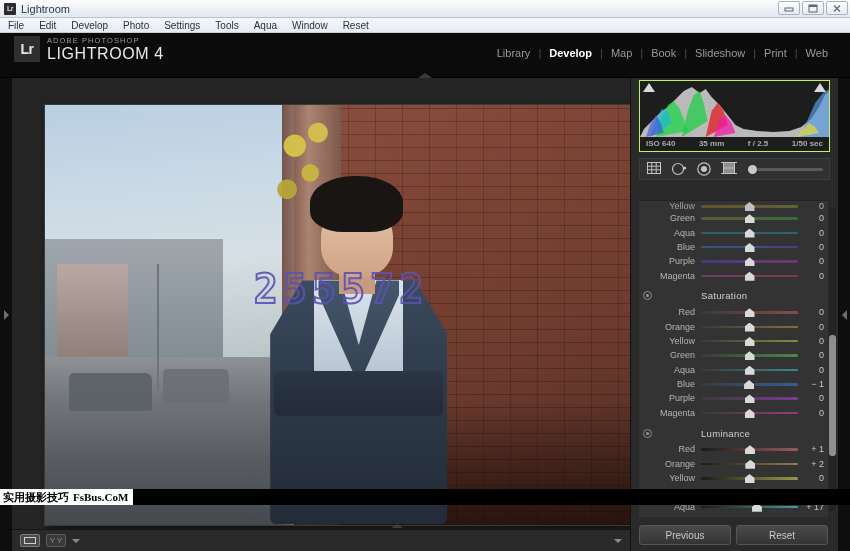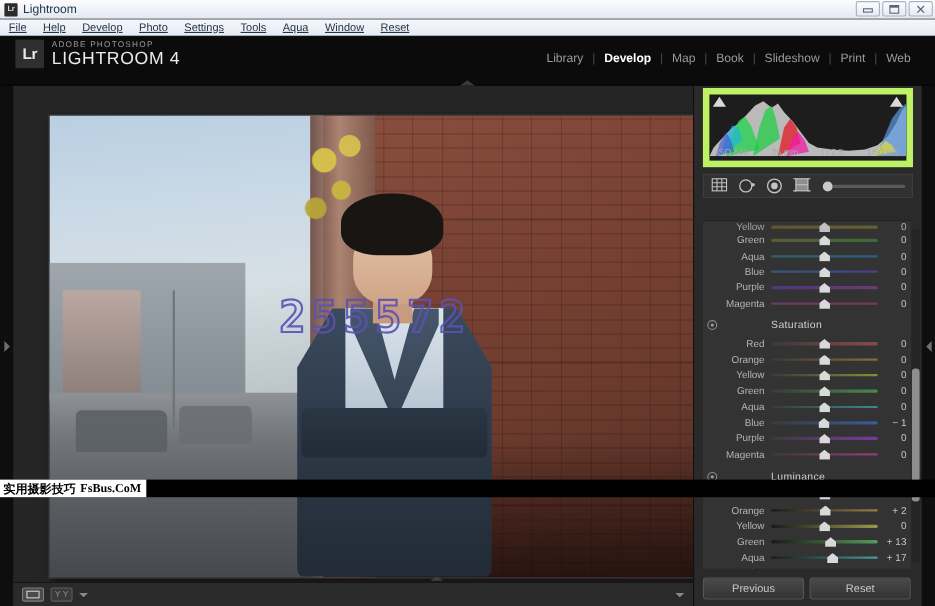--- a/index.html
+++ b/index.html
@@ -1,21 +1,21 @@
 <!DOCTYPE html>
 <html><head>
 <meta charset="utf-8">
 <style>
   * { margin:0; padding:0; box-sizing:border-box; }
   body {
     width:850px; height:551px; overflow:hidden;
     font-family:"Liberation Sans", sans-serif;
     background:#000;
   }
-  .app { position:relative; width:850px; height:452px; background:#000; }
+  .app { position:relative; width:850px; height:505px; background:#000; }
 
   
   .titlebar {
     height:18px; width:100%;
     background:linear-gradient(#fdfdfe,#eef1f6 55%,#e3e8f0);
     border-bottom:1px solid #b9c2ce;
     display:flex; align-items:center; position:relative;
   }
   .tb-icon {
     width:12px; height:12px; margin-left:4px; margin-right:5px;
@@ -34,21 +34,21 @@
   }
   .win-btn svg { display:block; }
 
   
   .menubar {
     height:15px; width:100%;
     background:linear-gradient(#f4f6fa,#e7ebf2);
     border-bottom:1px solid #c5ccd6;
     display:flex; align-items:center; padding-left:8px; gap:15px;
   }
-  .menuitem { font-size:10px; color:#223449; white-space:nowrap;text-decoration:underline; }
+  .menuitem { font-size:10px; color:#223449; white-space:nowrap; }
 
   
   .lr {
     position:absolute; left:0; top:33px; width:850px; height:518px;
     background:#1b1b1b;
   }
 
   
   .lr-header {
     position:relative; height:45px; background:#0b0b0b;
@@ -208,21 +208,21 @@
   }
   .panel-title-row {
     height:16px; display:flex; align-items:center; justify-content:flex-end;
     padding-right:6px; gap:6px; background:#2a2a2a;
   }
   .panel-title { font-size:10px; color:#c7c7c7; }
   .chev { width:0;height:0;border-left:4px solid transparent;border-right:4px solid transparent;border-top:5px solid #9b9b9b; }
 
   .histogram {
     margin:2px 8px 0 8px; height:72px; position:relative;
-    background:#1d1d1d; border:6px solid #bef264;
+    background:#1d1d1d; border:1px solid #bef264;font-weight:bold;
   }
   .hist-svg { position:absolute; left:0; top:0; width:100%; height:56px; }
   .hist-corner {
     position:absolute; top:2px; width:0;height:0;
     border-left:6px solid transparent;border-right:6px solid transparent;
     border-bottom:9px solid #d9d9d9;
   }
   .hist-corner.l { left:3px; }
   .hist-corner.r { right:3px; }
   .hist-meta {
@@ -359,21 +359,21 @@
       <div class="win-btn">
         <svg width="10" height="9" viewBox="0 0 10 9">
             <path d="M2 1.5 L8 7.5 M8 1.5 L2 7.5" stroke="#5a6775" stroke-width="1.2" fill="none"></path>
           </svg>
       </div>
     </div>
   </div>
 
   <div class="menubar">
     <div class="menuitem">File</div>
-    <div class="menuitem">Help</div>
+    <div class="menuitem">Edit</div>
     <div class="menuitem">Develop</div>
     <div class="menuitem">Photo</div>
     <div class="menuitem">Settings</div>
     <div class="menuitem">Tools</div>
     <div class="menuitem">Aqua</div>
     <div class="menuitem">Window</div>
     <div class="menuitem">Reset</div>
   </div>
 
   <div class="lr">

